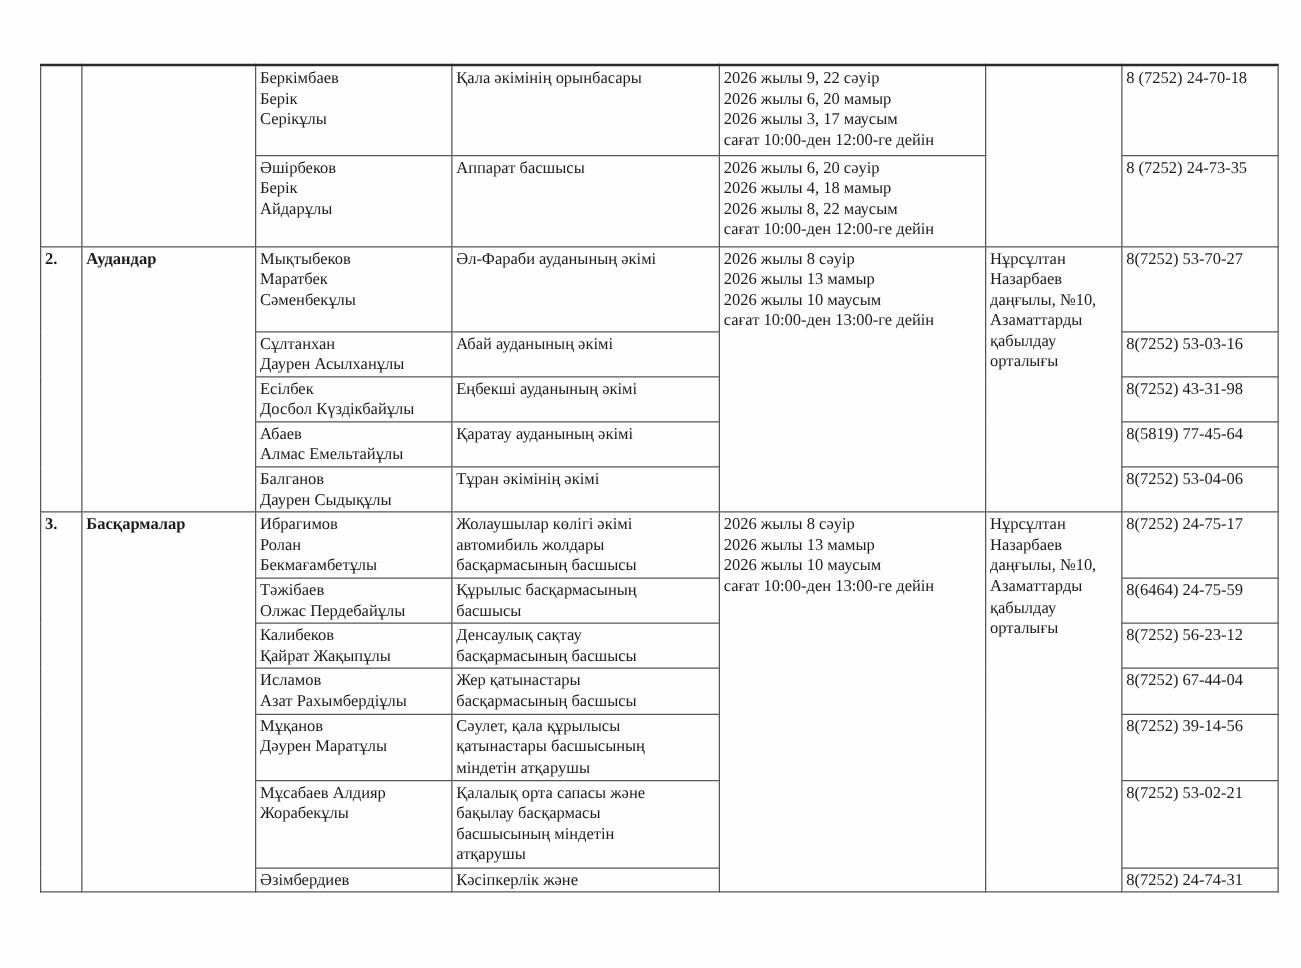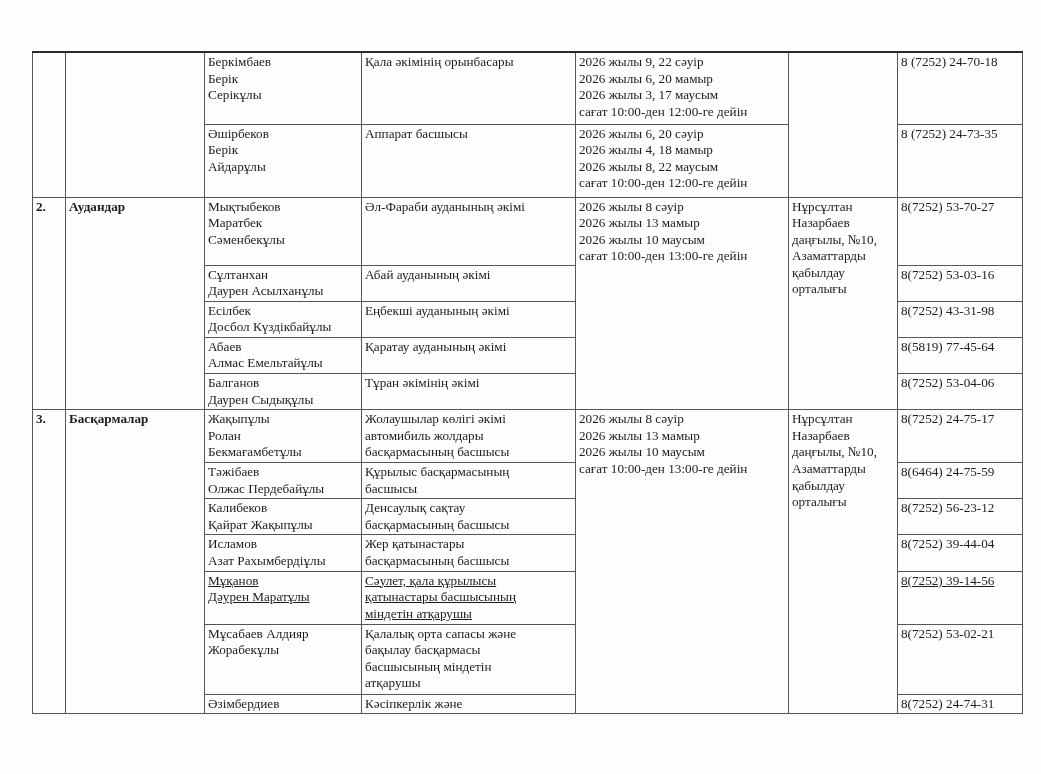--- a/index.html
+++ b/index.html
@@ -36,21 +36,21 @@
     white-space: pre-line;
     overflow: hidden;
   }
   td.num-cell, td.cat-cell {
     font-weight: bold;
   }
   tr.h72 { height: 72px; }
   tr.h73 { height: 73px; }
   tr.h68 { height: 68px; }
   tr.h52 { height: 52px; }
-  tr.h53 { height: 53px; text-decoration: underline; }
+  tr.h53 { height: 53px; }
   tr.h70 { height: 70px; }
   tr.h35 { height: 35px; }
   tr.h18 { height: 18px; padding-left: 21px; }
 </style>
 </head>
 <body>
 
 <div class="page">
   <table class="schedule">
     <colgroup>
@@ -130,21 +130,21 @@
       <tr class="h35">
         <td>Балганов
 Даурен Сыдықұлы</td>
         <td>Тұран әкімінің әкімі</td>
         <td>8(7252) 53-04-06</td>
       </tr>
 
       <tr class="h52">
         <td class="num-cell" rowspan="7">3.</td>
         <td class="cat-cell" rowspan="7">Басқармалар</td>
-        <td>Жақыпұлы
+        <td>Ибрагимов
 Ролан
 Бекмағамбетұлы</td>
         <td>Жолаушылар көлігі әкімі
 автомибиль жолдары
 басқармасының басшысы</td>
         <td rowspan="7">2026 жылы 8 сәуір
 2026 жылы 13 мамыр
 2026 жылы 10 маусым
 сағат 10:00-ден 13:00-ге дейін</td>
         <td rowspan="7">Нұрсұлтан
@@ -167,21 +167,21 @@
 Қайрат Жақыпұлы</td>
         <td>Денсаулық сақтау
 басқармасының басшысы</td>
         <td>8(7252) 56-23-12</td>
       </tr>
       <tr class="h35">
         <td>Исламов
 Азат Рахымбердіұлы</td>
         <td>Жер қатынастары
 басқармасының басшысы</td>
-        <td>8(7252) 39-44-04</td>
+        <td>8(7252) 67-44-04</td>
       </tr>
       <tr class="h53">
         <td>Мұқанов
 Дәурен Маратұлы</td>
         <td>Сәулет, қала құрылысы
 қатынастары басшысының
 міндетін атқарушы</td>
         <td>8(7252) 39-14-56</td>
       </tr>
       <tr class="h70">

